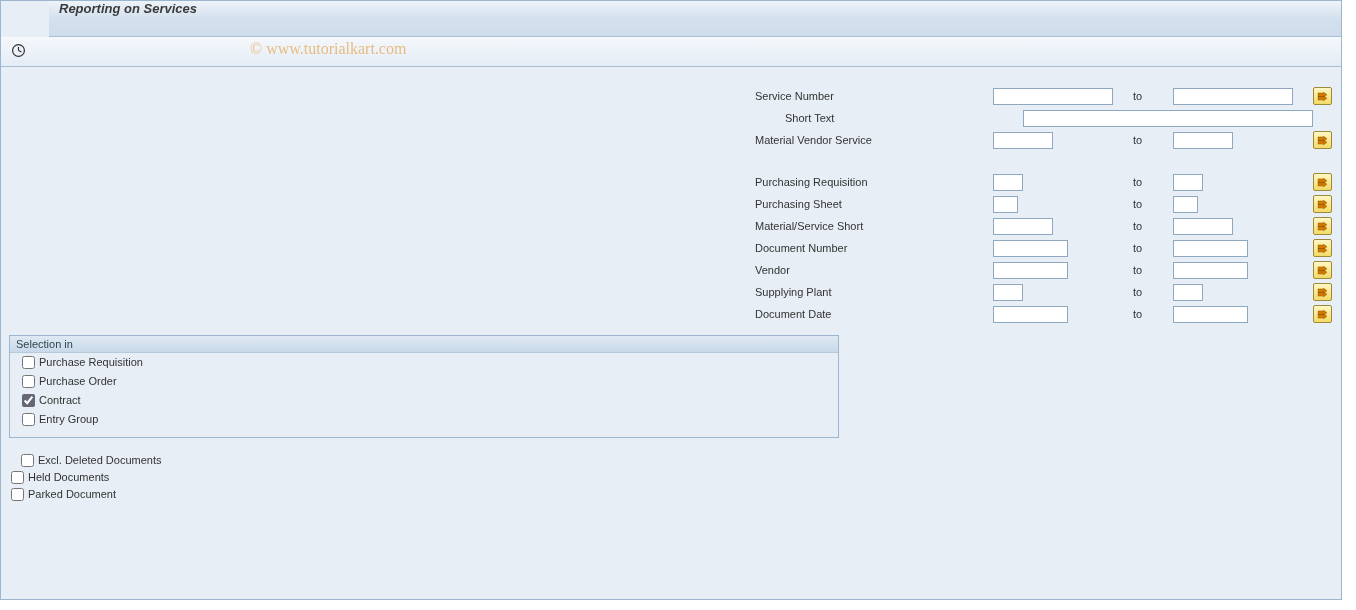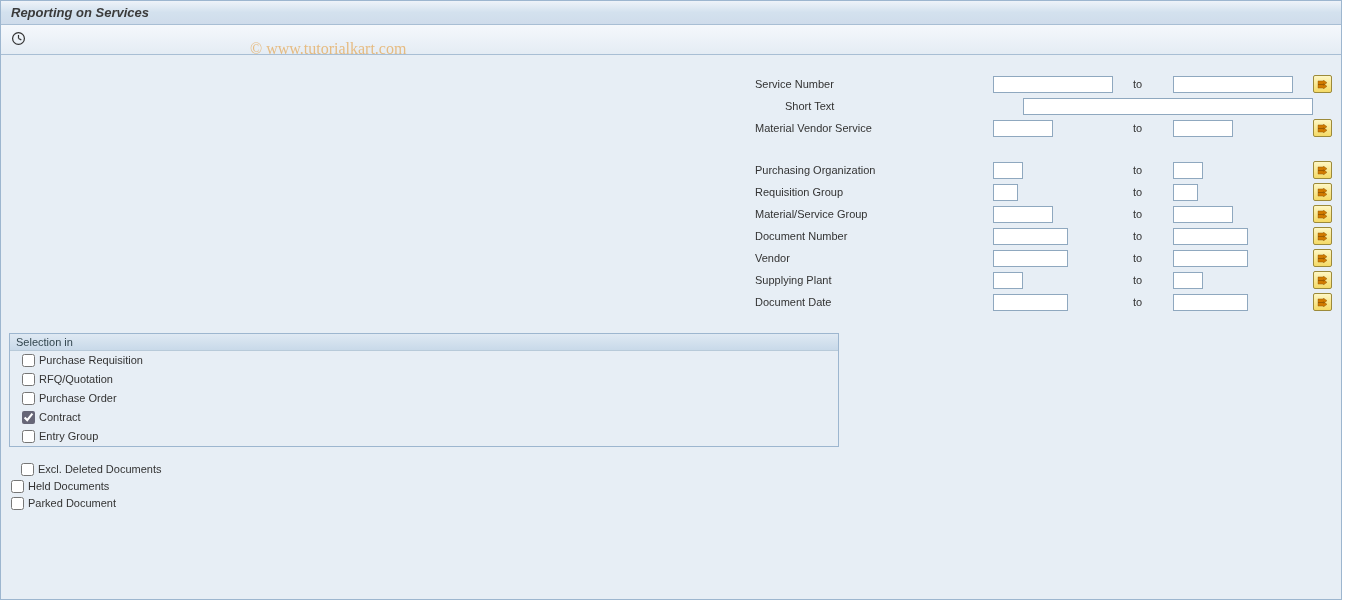--- a/index.html
+++ b/index.html
@@ -16,28 +16,29 @@
     .frame {
       border: 1px solid #9db6cf;
       width: 1342px;
       height: 600px;
       margin: 0;
       background: #e7eef5;
     }
     .title-bar {
       background: linear-gradient(to bottom, #eef3f9 0%, #d3e1ee 50%, #cfdceb 100%);
       border-bottom: 1px solid #a8bed4;
-      height: 24px;
+      height: 36px;
       display: flex;
-      align-items: center;
+      align-items: flex-start;
       padding-left: 10px;
       font-weight: bold;
       font-style: italic;
       font-size: 13px;
       color: #3b3b3b;
+      margin-left: 48px;
     }
     .toolbar {
       height: 30px;
       border-bottom: 1px solid #a8bed4;
       background: linear-gradient(to bottom,#f5f8fc,#e4ecf4);
       display: flex;
       align-items: center;
       padding-left: 10px;
     }
     .watermark {
@@ -79,23 +80,24 @@
     .arrow-btn {
       width: 19px; height: 18px;
       border: 1px solid #9c8a3a;
       background: linear-gradient(to bottom,#fef7c4,#f5da66);
       display:flex;align-items:center;justify-content:center;
       cursor:pointer; border-radius:2px;
     }
     .arrow-btn svg { width:11px; height:9px; }
     .group-box {
       border: 1px solid #9db6cf;
-      margin-top: 20px;
+      margin-top: 10px;
       width: 830px;
       background: #e7eef5;
+      padding-bottom: 8px;
     }
     .group-title {
       background: linear-gradient(to bottom,#dfe9f3,#c8d9e9);
       padding: 2px 6px;
       border-bottom: 1px solid #b8cad9;
       color: #33464f;
     }
     .check-row {
       display:flex; 
       padding: 3px 12px;
@@ -161,49 +163,49 @@
             <svg viewBox="0 0 12 10">
               <path d="M1 1 L7 1 L7 0 L11 3 L7 6 L7 5 L1 5 Z M1 5 L7 5 L7 4 L11 7 L7 10 L7 9 L1 9 Z" fill="#d17a00" stroke="#7a4a00" stroke-width="0.4"></path>
             </svg>
           </div>
         </div>
     </div>
 
     <div class="spacer-row"></div>
 
     <div class="form-row">
-      <div class="label-col">Purchasing Organization</div>
+      <div class="label-col">Purchasing Requisition</div>
       <div class="from-col"><input class="field w-small" value="" style=""></div>
       <div class="to-label">to</div>
       <div class="to-col"><input class="field w-small" value="" style=""></div>
       <div class="btn-col">
           <div class="arrow-btn">
             <svg viewBox="0 0 12 10">
               <path d="M1 1 L7 1 L7 0 L11 3 L7 6 L7 5 L1 5 Z M1 5 L7 5 L7 4 L11 7 L7 10 L7 9 L1 9 Z" fill="#d17a00" stroke="#7a4a00" stroke-width="0.4"></path>
             </svg>
           </div>
         </div>
     </div>
 
     <div class="form-row">
-      <div class="label-col">Requisition Group</div>
+      <div class="label-col">Purchasing Sheet</div>
       <div class="from-col"><input class="field w-small" style="width: 25px;" value=""></div>
       <div class="to-label">to</div>
       <div class="to-col"><input class="field w-small" style="width: 25px;" value=""></div>
       <div class="btn-col">
           <div class="arrow-btn">
             <svg viewBox="0 0 12 10">
               <path d="M1 1 L7 1 L7 0 L11 3 L7 6 L7 5 L1 5 Z M1 5 L7 5 L7 4 L11 7 L7 10 L7 9 L1 9 Z" fill="#d17a00" stroke="#7a4a00" stroke-width="0.4"></path>
             </svg>
           </div>
         </div>
     </div>
 
     <div class="form-row">
-      <div class="label-col">Material/Service Group</div>
+      <div class="label-col">Material/Service Short</div>
       <div class="from-col"><input class="field w-med" value="" style=""></div>
       <div class="to-label">to</div>
       <div class="to-col"><input class="field w-med" value="" style=""></div>
       <div class="btn-col">
           <div class="arrow-btn">
             <svg viewBox="0 0 12 10">
               <path d="M1 1 L7 1 L7 0 L11 3 L7 6 L7 5 L1 5 Z M1 5 L7 5 L7 4 L11 7 L7 10 L7 9 L1 9 Z" fill="#d17a00" stroke="#7a4a00" stroke-width="0.4"></path>
             </svg>
           </div>
         </div>
@@ -267,24 +269,20 @@
 
     <div class="group-box">
       <div class="group-title">Selection in</div>
       <div id="selection-in-items">
           <div class="check-row">
             <input type="checkbox" style="">
             <span>Purchase Requisition</span>
           </div>
           <div class="check-row">
             <input type="checkbox" style="">
-            <span>RFQ/Quotation</span>
-          </div>
-          <div class="check-row">
-            <input type="checkbox" style="">
             <span>Purchase Order</span>
           </div>
           <div class="check-row">
             <input type="checkbox" checked="" style="">
             <span>Contract</span>
           </div>
           <div class="check-row">
             <input type="checkbox" style="">
             <span>Entry Group</span>
           </div>

